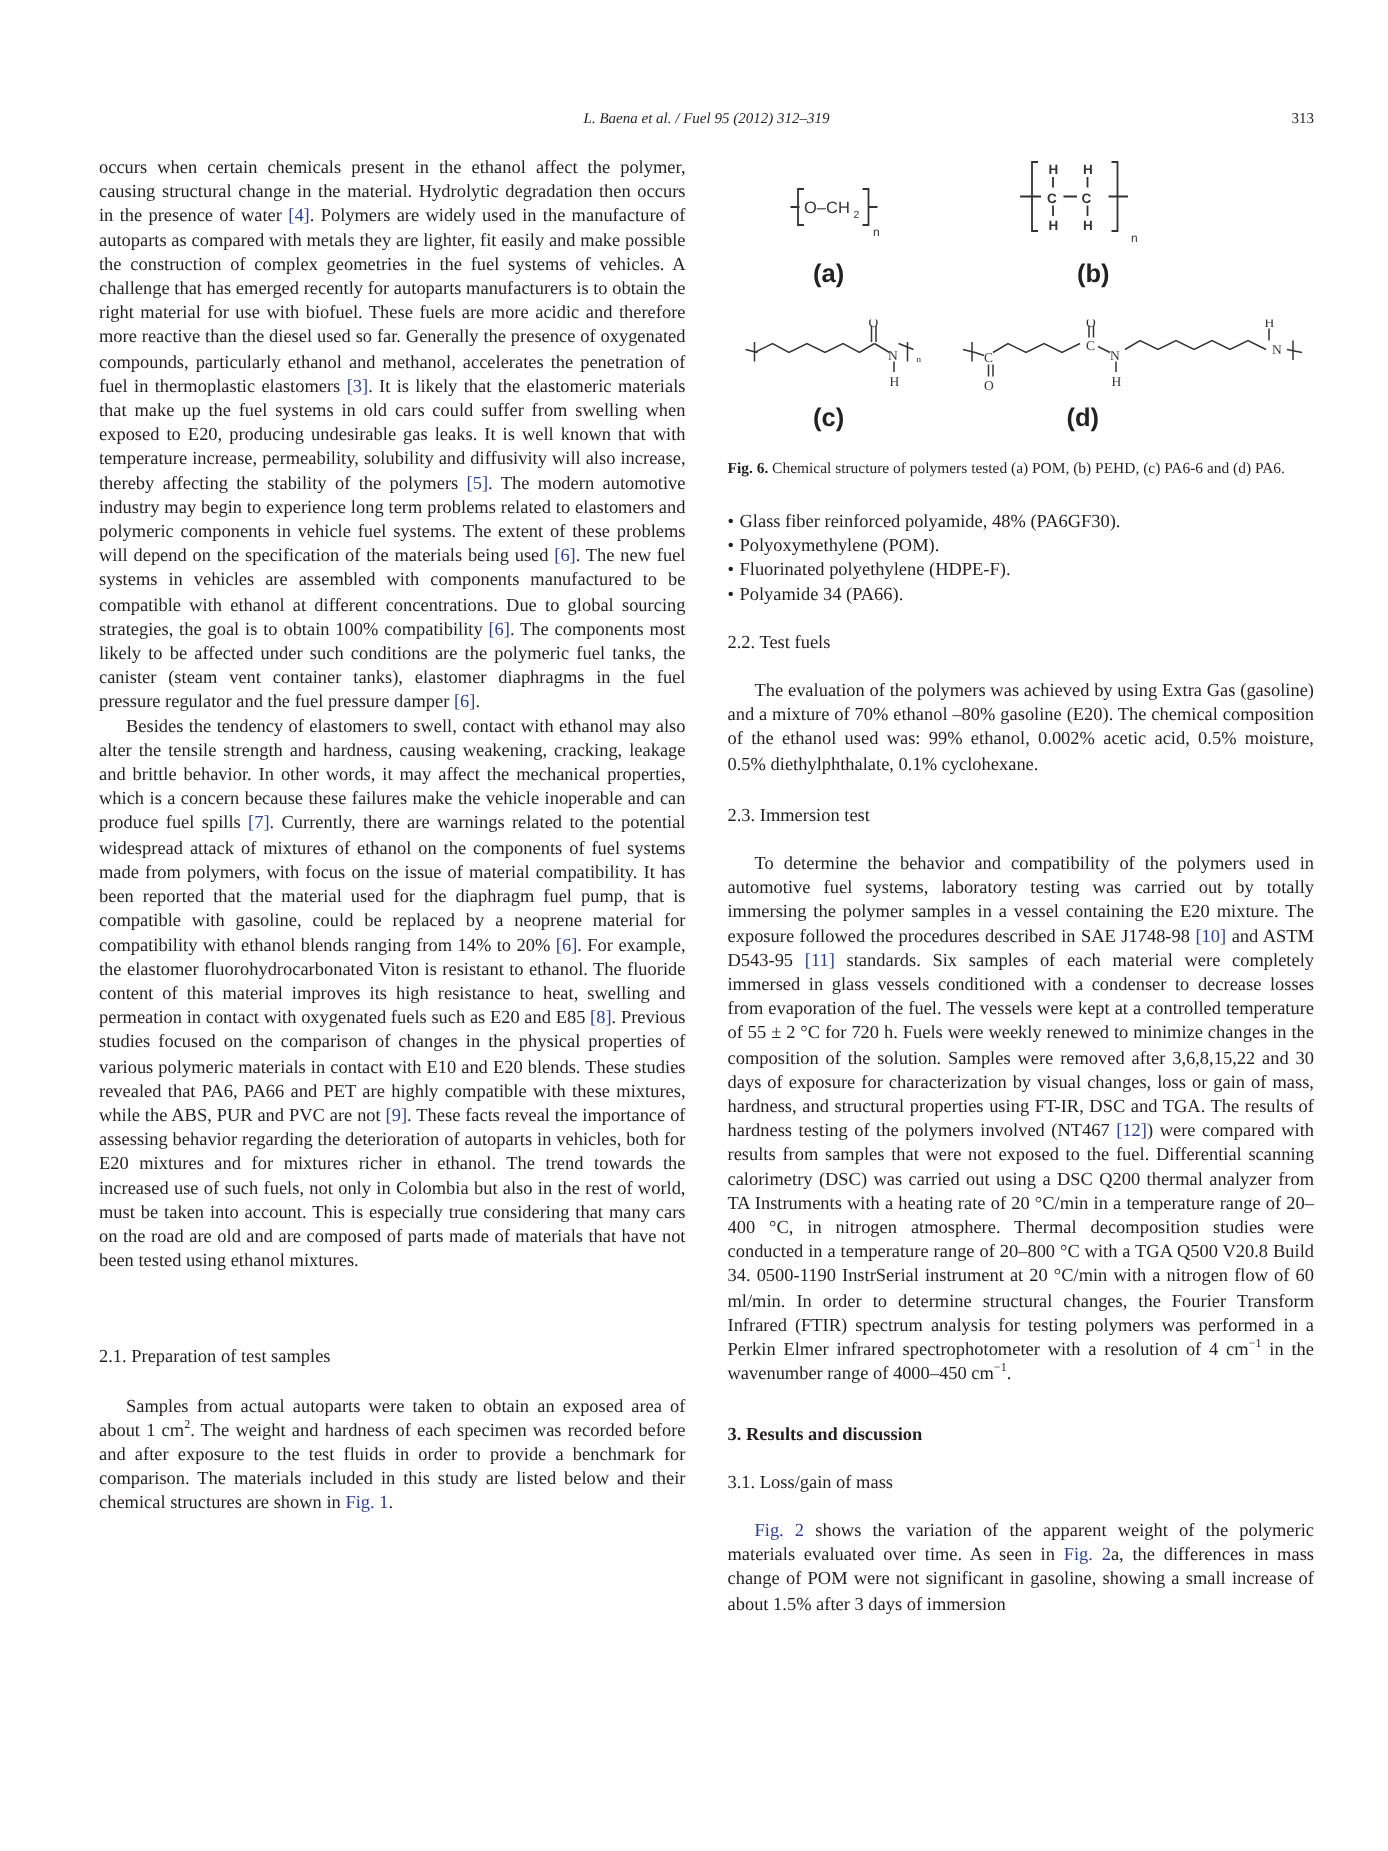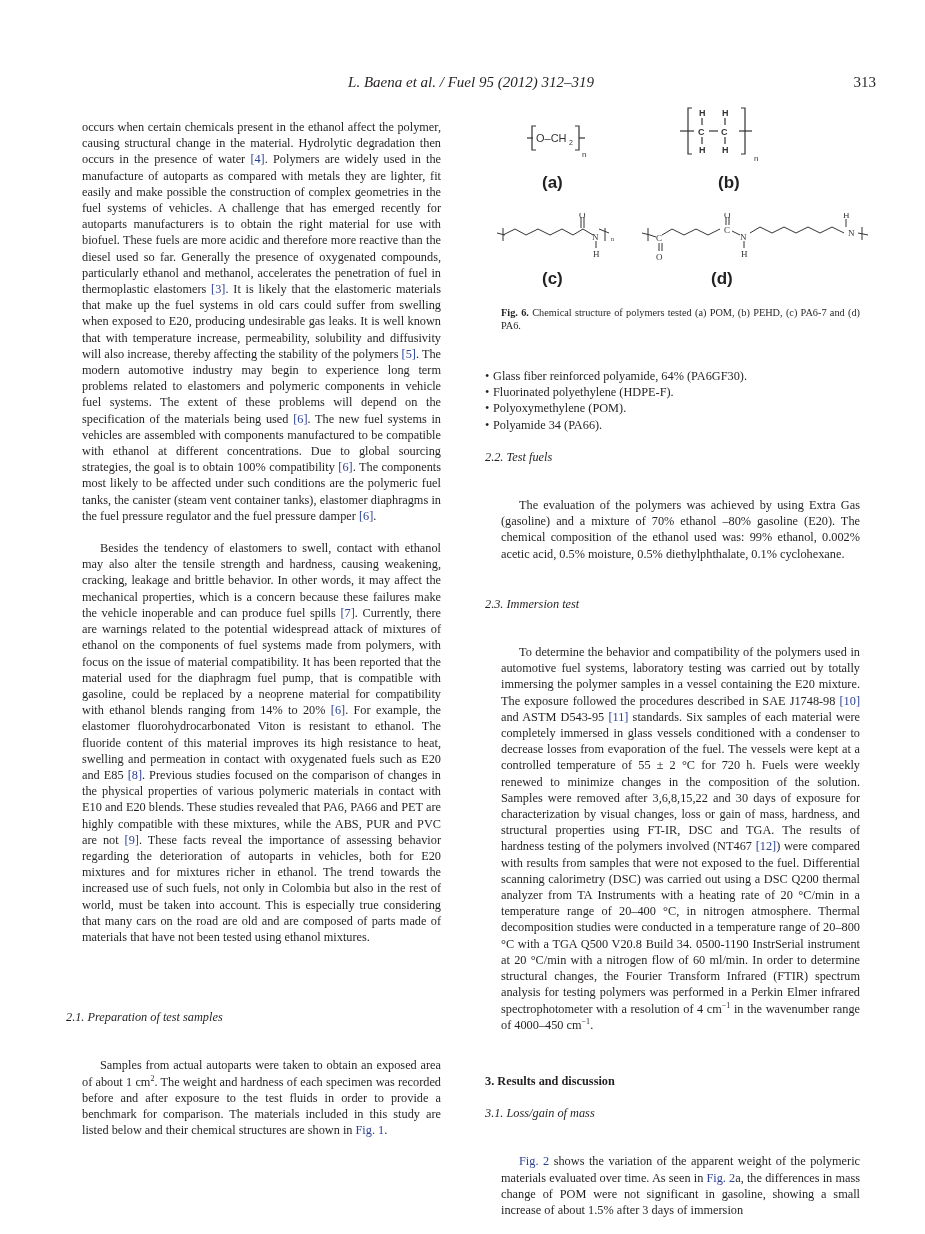--- a/index.html
+++ b/index.html
@@ -1,29 +1,29 @@
 <!DOCTYPE html>
 <html><head>
 <meta charset="utf-8">
 <style>
   html, body { margin: 0; padding: 0; background: #ffffff; }
   body { width: 925px; height: 1234px; position: relative; overflow: hidden;
          font-family: "Liberation Serif", "DejaVu Serif", serif; color: #231f20; }
-  .header { position: absolute; top: 74px; left: 66px; width: 810px; height: 16px; font-size: 15px; }
+  .header { position: absolute; top: 74px; left: 66px; width: 810px; height: 16px; font-size: 10px; }
   .running-head { position: absolute; left: 0; right: 0; text-align: center; font-style: italic; }
   .page-num { position: absolute; right: 0; top: 0; text-align: center; }
   .col { position: absolute; top: 103px; width: 391px; font-size: 12.3px; line-height: 16.2px;
          text-align: justify; hyphens: manual; }
   .col-left { left: 66px; }
   .col-right { left: 485px; }
-  p { margin: 16px; }
+  p { margin: 0; }
   .indent { text-indent: 18px; }
   .ref { color: #2a3f95; }
   .sec-heading { font-weight: bold; margin: 0; font-size: 12.3px; }
-  .subsec-heading { font-style: italic; margin: 0; }
+  .subsec-heading { margin: 0; }
   .figure { position: relative; height: 200px; }
   .chem { position: absolute; }
   .chem-label { position: absolute; font-family: "Liberation Sans", "DejaVu Sans", sans-serif;
                 font-weight: bold; font-size: 17px; color: #222; }
   .caption { font-size: 10.3px; line-height: 13px; margin-top: 3px; }
   .caption b { font-weight: bold; }
   ul.mats { list-style: none; margin: 0; padding: 0; }
   ul.mats li { padding-left: 8px; position: relative; }
   ul.mats li::before { content: "\2022"; position: absolute; left: 0; }
   sup { font-size: 8px; line-height: 0; }
@@ -133,27 +133,27 @@
         <text x="84" y="20">C</text>
         <text x="100" y="27">N</text>
         <text x="101" y="44">H</text>
         <text x="203" y="5">H</text>
         <text x="208" y="23">N</text>
       </g>
     </svg>
     <span class="chem-label" style="left:226px;top:171px">(d)</span>
   </div>
 
-  <p class="caption" style="margin-top:6px"><b>Fig. 6.</b><span> Chemical structure of polymers tested (a) POM, (b) PEHD, (c) PA6-7 and (d) PA6.</span></p>
+  <p class="caption" style="margin-top:6px"><b>Fig. 6.</b><span> Chemical structure of polymers tested (a) POM, (b) PEHD, (c) PA6-6 and (d) PA6.</span></p>
 
   <div style="height:20px"></div>
   <ul class="mats">
-    <li>Glass fiber reinforced polyamide, 64% (PA6GF30).</li>
+    <li>Glass fiber reinforced polyamide, 48% (PA6GF30).</li>
+    <li>Polyoxymethylene (POM).</li>
     <li>Fluorinated polyethylene (HDPE-F).</li>
-    <li>Polyoxymethylene (POM).</li>
     <li>Polyamide 34 (PA66).</li>
   </ul>
 
   <div style="height:16px"></div>
   <p class="subsec-heading">2.2. Test fuels</p>
   <div style="height:16px"></div>
   <p class="indent">The evaluation of the polymers was achieved by using Extra Gas (gasoline) and a mixture of 70% ethanol –80% gasoline (E20). The chemical composition of the ethanol used was: 99% ethanol, 0.002% acetic acid, 0.5% moisture, 0.5% diethylphthalate, 0.1% cyclohexane.</p>
 
   <div style="height:18px"></div>
   <p class="subsec-heading">2.3. Immersion test</p>

